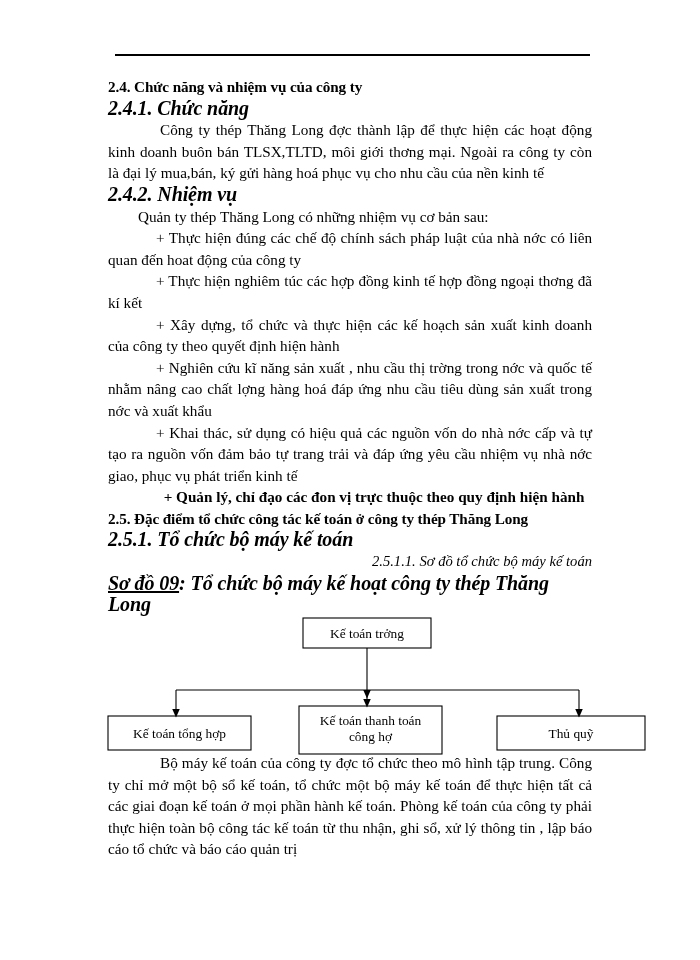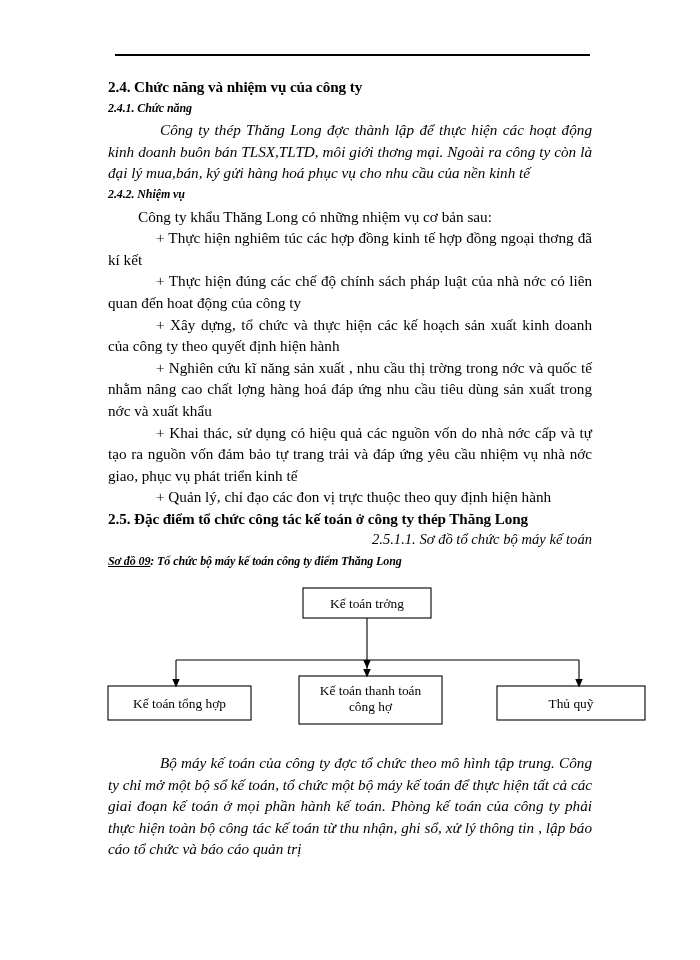--- a/index.html
+++ b/index.html
@@ -40,21 +40,21 @@
   .h-bold {
     font-weight: bold;
     font-size: 15.2px;
     line-height: 21.6px;
     margin: 0;
     letter-spacing: -0.1px;
   }
   .h-bi {
     font-weight: bold;
     font-style: italic;
-    font-size: 12px;
+    font-size: 20px;
     line-height: 21.6px;
     margin: 0;
     letter-spacing: -0.1px;
   }
   .h-i {
     font-style: italic;
     font-size: 14.6px;
     line-height: 21.6px;
     margin: 0;
     text-align: right;
@@ -65,37 +65,37 @@
   }
   .para {
     font-size: 15.2px;
     line-height: 21.6px;
     margin: 0;
     text-align: justify;
     text-justify: inter-word;
   }
   .para.indent {
     text-indent: 52px;
-    font-style: italic;
   }
   .para.indent-sm {
     text-indent: 30px;
   }
   .para.plus {
     text-indent: 48px;
   }
   .nowrap-last {
-    text-align: left;
+    text-align: center;
+    font-weight: bold;
   }
 
   
   .diagram {
     position: absolute;
     left: 0;
-    top: 582px;
+    top: 612px;
     width: 696px;
     height: 145px;
   }
   .diagram svg {
     display: block;
   }
   .box-label {
     font-family: "Liberation Serif", "DejaVu Serif", serif;
     font-size: 13.4px;
     fill: #000;
@@ -118,40 +118,41 @@
   <div class="content">
 
     <p class="h-bold">2.4. Chức năng và nhiệm vụ của công ty</p>
 
     <p class="h-bi">2.4.1. Chức năng</p>
 
     <p class="para indent">Công ty thép Thăng Long đợc  thành lập để thực hiện các hoạt động kinh doanh buôn bán TLSX,TLTD, môi giới thơng   mại. Ngoài ra công ty còn là đại lý mua,bán, ký gửi hàng hoá phục vụ cho nhu cầu của nền kinh tế</p>
 
     <p class="h-bi">2.4.2. Nhiệm vụ</p>
 
-    <p class="para indent-sm">Công ty khẩu Thăng Long có những nhiệm vụ cơ bản sau:</p>
+    <p class="para indent-sm">Quản ty thép Thăng Long có những nhiệm vụ cơ bản sau:</p>
+
+    <p class="para plus">+ Thực hiện đúng các chế độ chính sách pháp luật của nhà nớc  có liên quan đến hoat động của công ty</p>
 
     <p class="para plus">+ Thực hiện nghiêm túc các hợp đồng kinh tế hợp đồng ngoại thơng   đã kí kết</p>
-
-    <p class="para plus">+ Thực hiện đúng các chế độ chính sách pháp luật của nhà nớc  có liên quan đến hoat động của công ty</p>
 
     <p class="para plus">+ Xây dựng, tổ chức và thực hiện các kế hoạch sản xuất kinh doanh của công ty theo quyết định hiện hành</p>
 
     <p class="para plus">+ Nghiên cứu kĩ năng sản xuất , nhu cầu thị trờng   trong nớc   và quốc tế nhằm nâng cao chất lợng   hàng hoá đáp ứng nhu cầu tiêu dùng sản xuất trong nớc   và xuất khẩu</p>
 
     <p class="para plus">+  Khai thác, sử dụng có hiệu quả các nguồn vốn do nhà nớc   cấp và tự tạo ra nguồn vốn đảm bảo tự trang trải và đáp ứng yêu cầu nhiệm vụ nhà nớc giao, phục vụ phát triển kinh tế</p>
 
     <p class="para plus nowrap-last">+  Quản lý, chỉ đạo các đon vị trực thuộc theo quy định hiện hành</p>
 
     <p class="h-bold">2.5. Đặc điểm tổ chức công tác kế toán ở công ty thép Thăng Long</p>
 
+    <p class="h-bi">2.5.1. Tổ chức bộ máy kế toán</p>
 
     <p class="h-i">2.5.1.1. Sơ đồ tổ chức bộ máy kế toán</p>
 
-    <p class="h-bi h-bi-u"><span class="lead">Sơ đồ 09</span><span>: Tổ chức  bộ máy kế toán công ty điểm Thăng Long</span></p>
+    <p class="h-bi h-bi-u"><span class="lead">Sơ đồ 09</span><span>: Tổ chức  bộ máy kế hoạt công ty thép Thăng Long</span></p>
 
   </div>
 
   <div class="diagram">
     <svg width="700" height="145" viewBox="0 0 700 145" xmlns="http://www.w3.org/2000/svg">
       <defs>
         <marker id="arrow" markerWidth="9" markerHeight="9" refX="4.5" refY="4" orient="auto" markerUnits="userSpaceOnUse">
           <path d="M0,0 L9,4 L0,8 z" fill="#000"></path>
         </marker>
       </defs>

